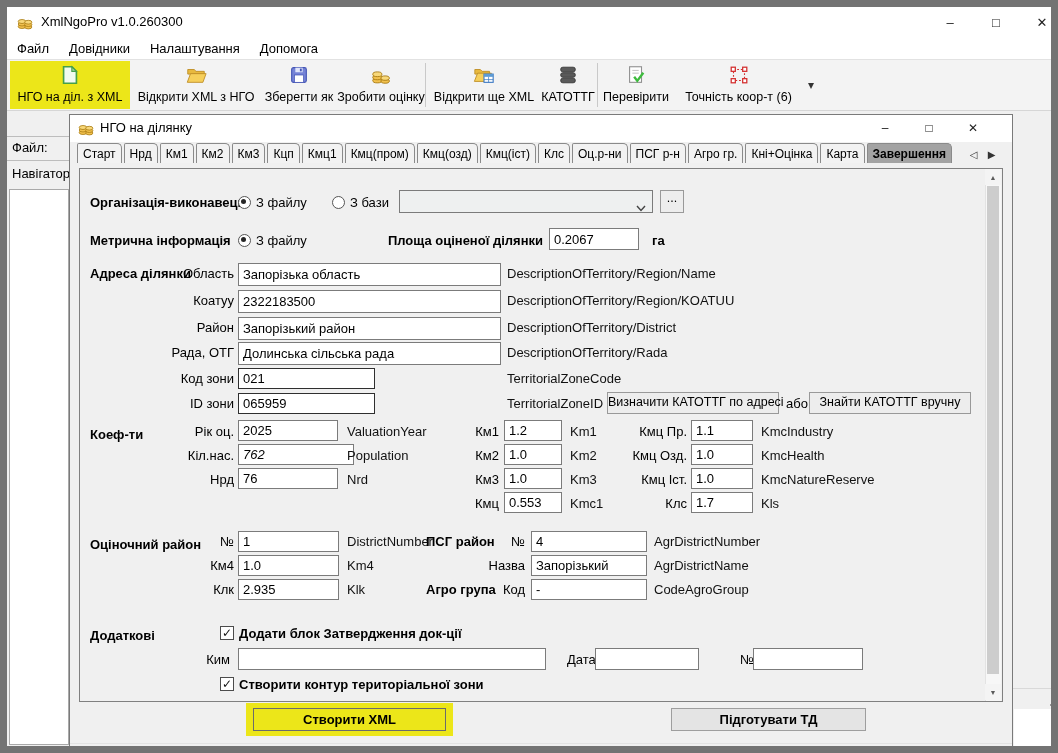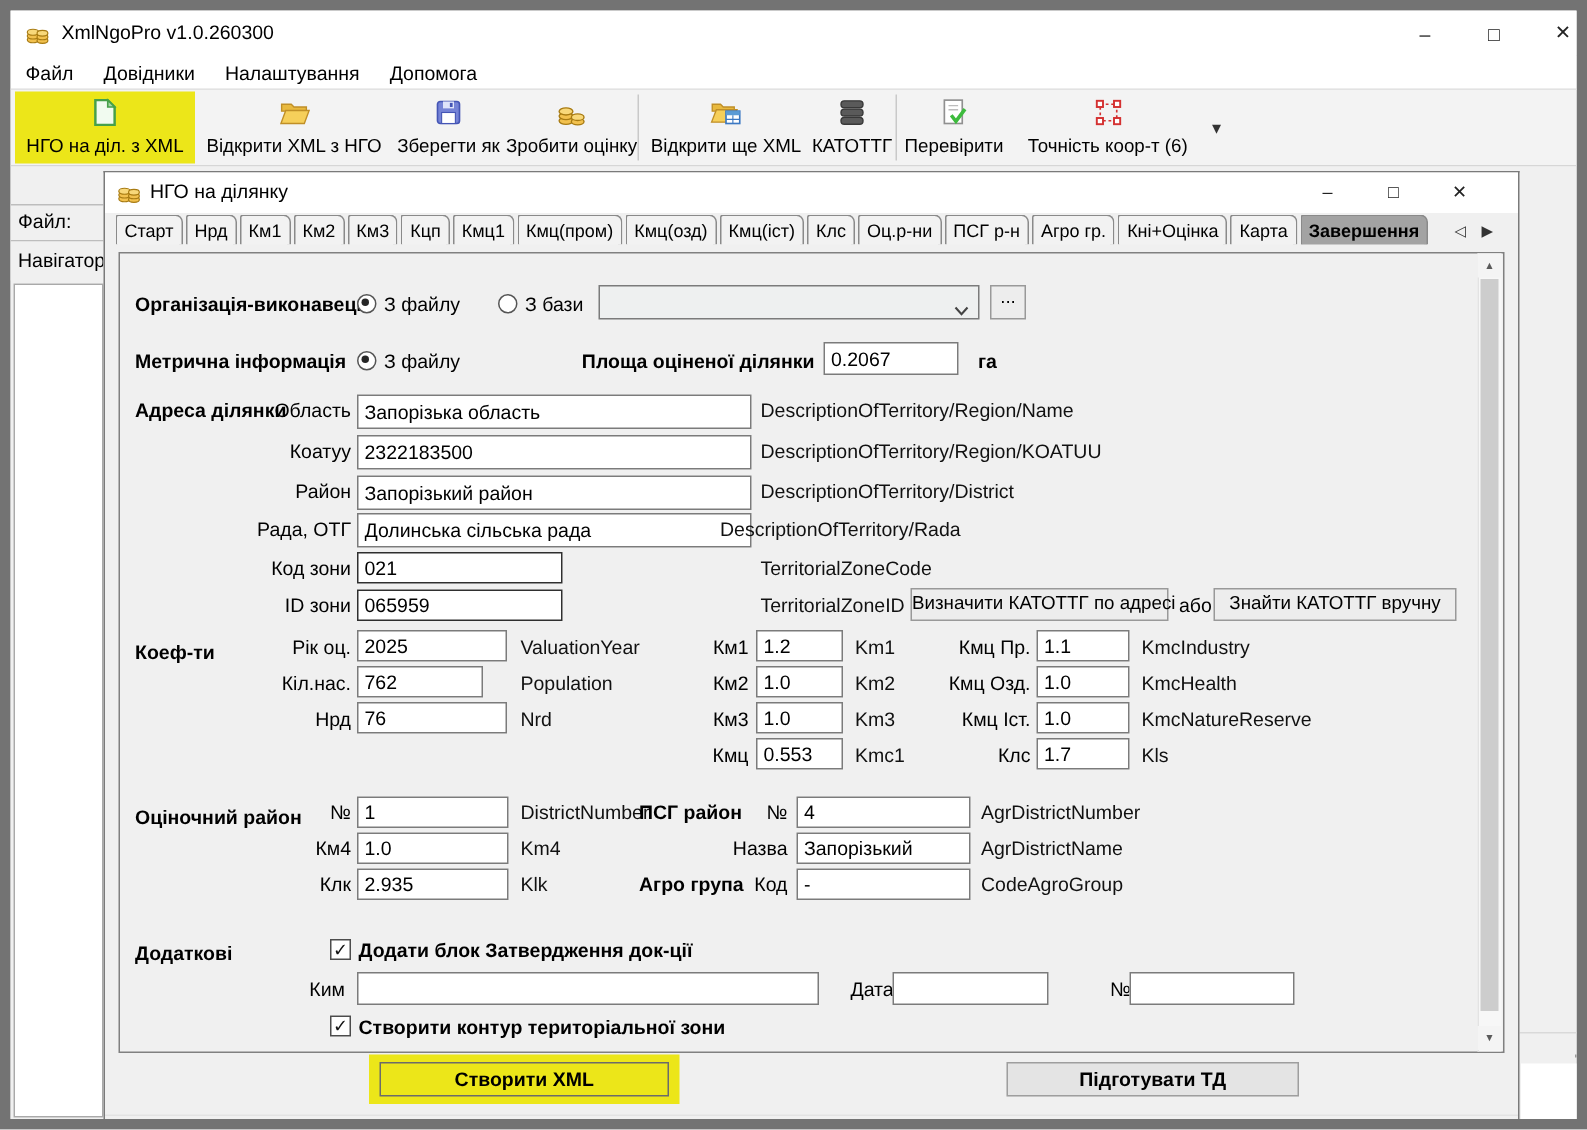--- a/index.html
+++ b/index.html
@@ -279,41 +279,41 @@
   <span class="lbl rl" style="left:127px;top:286px;width:100px">Коатуу</span>
   <input class="inp" style="left: 231px; top: 283px; width: 263px; height: 23px;" value="2322183500">
   <span class="xp" style="left:500px;top:286px">DescriptionOfTerritory/Region/KOATUU</span>
 
   <span class="lbl rl" style="left:127px;top:313px;width:100px">Район</span>
   <input class="inp" style="left: 231px; top: 310px; width: 263px; height: 23px;" value="Запорізький район">
   <span class="xp" style="left:500px;top:313px">DescriptionOfTerritory/District</span>
 
   <span class="lbl rl" style="left:127px;top:338px;width:100px">Рада, ОТГ</span>
   <input class="inp" style="left: 231px; top: 335px; width: 263px; height: 23px;" value="Долинська сільська рада">
-  <span class="xp" style="left:473px;top:338px">DescriptionOfTerritory/Rada</span>
+  <span class="xp" style="left:500px;top:338px">DescriptionOfTerritory/Rada</span>
 
   <span class="lbl rl" style="left:127px;top:364px;width:100px">Код зони</span>
   <input class="inp dark" style="left: 231px; top: 361px; width: 137px; height: 21px;" value="021">
   <span class="xp" style="left:500px;top:364px">TerritorialZoneCode</span>
 
   <span class="lbl rl" style="left:127px;top:389px;width:100px">ID зони</span>
   <input class="inp dark" style="left: 231px; top: 386px; width: 137px; height: 21px;" value="065959">
   <span class="xp" style="left:500px;top:389px">TerritorialZoneID</span>
   <span class="sbtn" style="left:600px;top:385px;width:172px;height:22px">Визначити КАТОТТГ по адресі</span>
   <span class="lbl" style="left:779px;top:389px">або</span>
   <span class="sbtn" style="left:802px;top:385px;width:162px;height:22px">Знайти КАТОТТГ вручну</span>
 
   <span class="lbl b" style="left:83px;top:420px">Коеф-ти</span>
 
   <span class="lbl rl" style="left:127px;top:417px;width:100px">Рік оц.</span>
   <input class="inp" style="left: 231px; top: 413px; width: 100px; height: 21px;" value="2025">
   <span class="xp" style="left:340px;top:417px">ValuationYear</span>
 
   <span class="lbl rl" style="left:127px;top:441px;width:100px">Кіл.нас.</span>
-  <input class="inp" style="left: 231px; top: 437px; width: 84px; height: 21px;" value="762">
+  <input class="inp" style="left: 231px; top: 437px; width: 116px; height: 21px; font-style: italic;" value="762">
   <span class="xp" style="left:340px;top:441px">Population</span>
 
   <span class="lbl rl" style="left:127px;top:465px;width:100px">Нрд</span>
   <input class="inp" style="left: 231px; top: 461px; width: 100px; height: 21px;" value="76">
   <span class="xp" style="left:340px;top:465px">Nrd</span>
 
   <span class="lbl rl" style="left:432px;top:417px;width:60px">Км1</span>
   <input class="inp" style="left: 497px; top: 413px; width: 58px; height: 21px;" value="1.2">
   <span class="xp" style="left:563px;top:417px">Km1</span>
 

